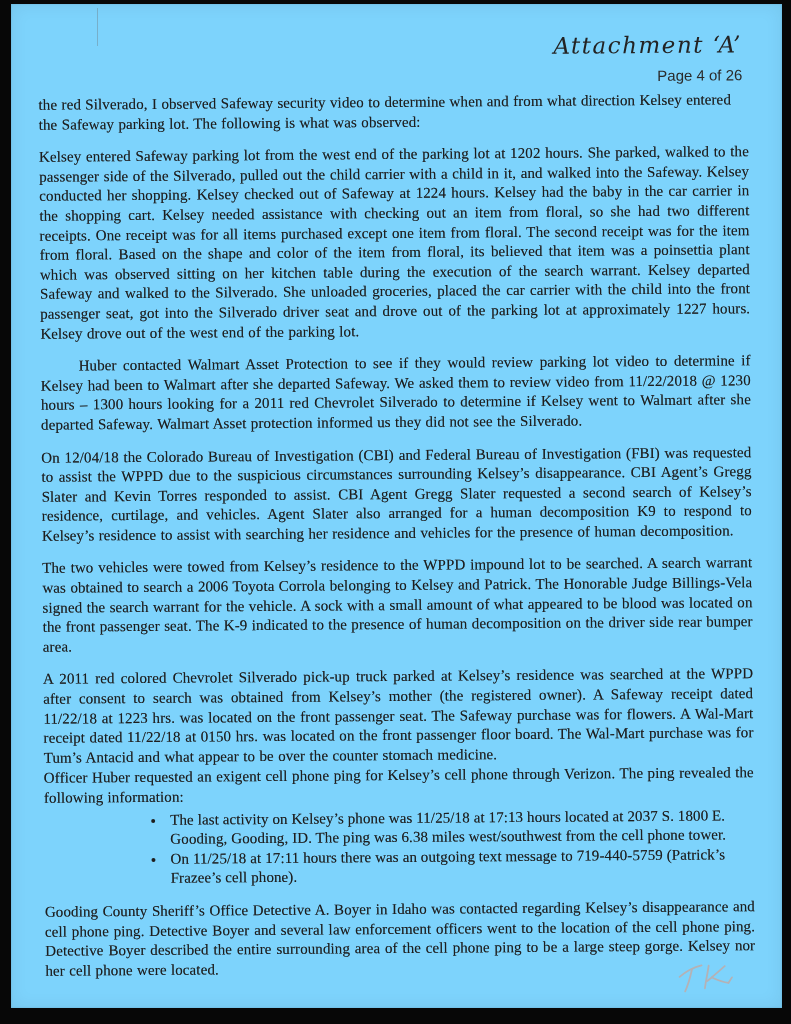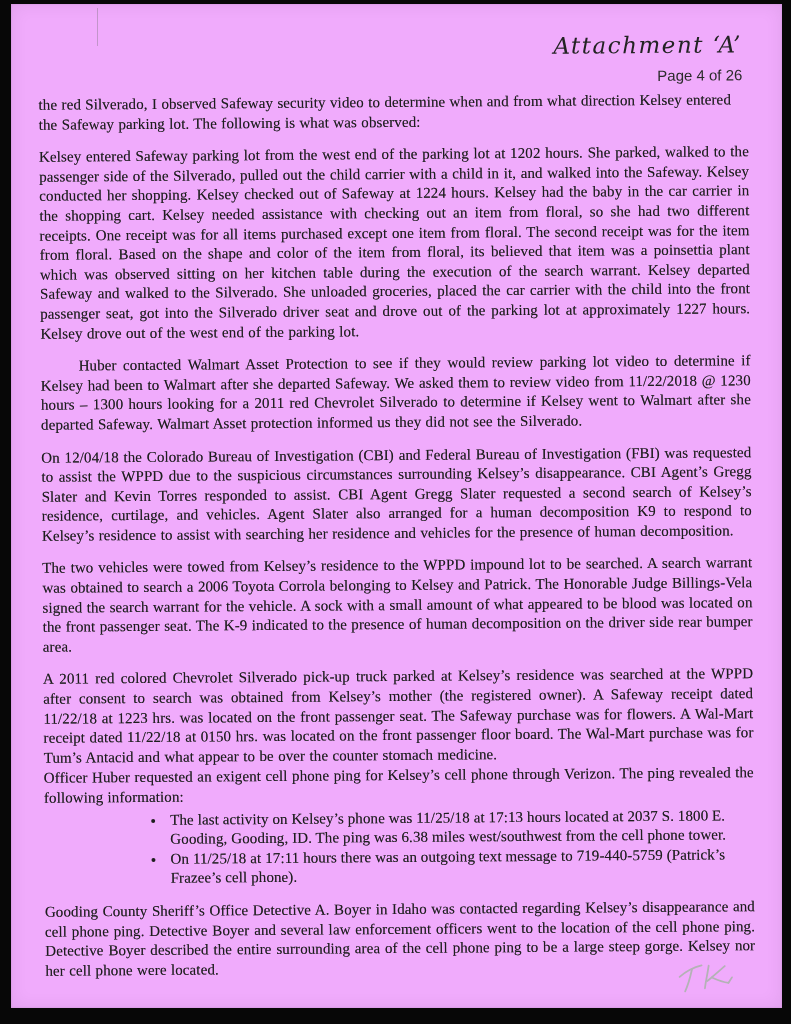--- a/index.html
+++ b/index.html
@@ -14,21 +14,21 @@
     overflow: hidden;
     font-family: "Liberation Serif", serif;
   }
   
   .page {
     position: absolute;
     left: 11px;
     top: 4px;
     right: 9px;
     bottom: 16px;
-    background: #f0abfc;
+    background: #7dd3fc;
     box-shadow: inset 0 0 18px rgba(0,0,0,0.07), inset 0 0 2px rgba(0,0,0,0.15);
     overflow: hidden;
   }
   .scan-line-artifact {
     position: absolute;
     left: 86px;
     top: 4px;
     width: 1px;
     height: 38px;
     background: rgba(110,110,110,0.35);

